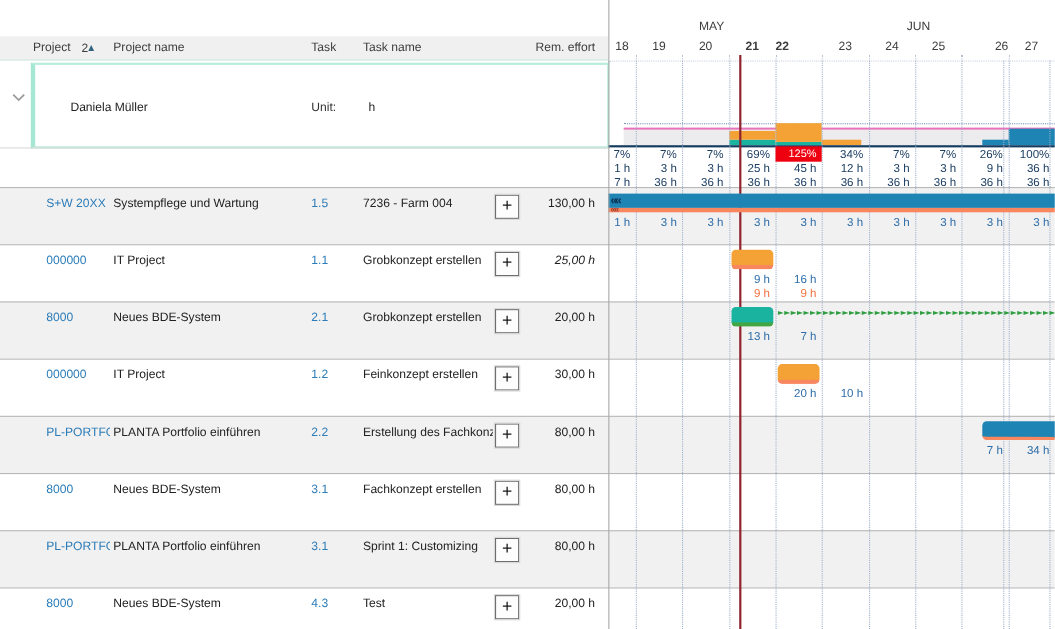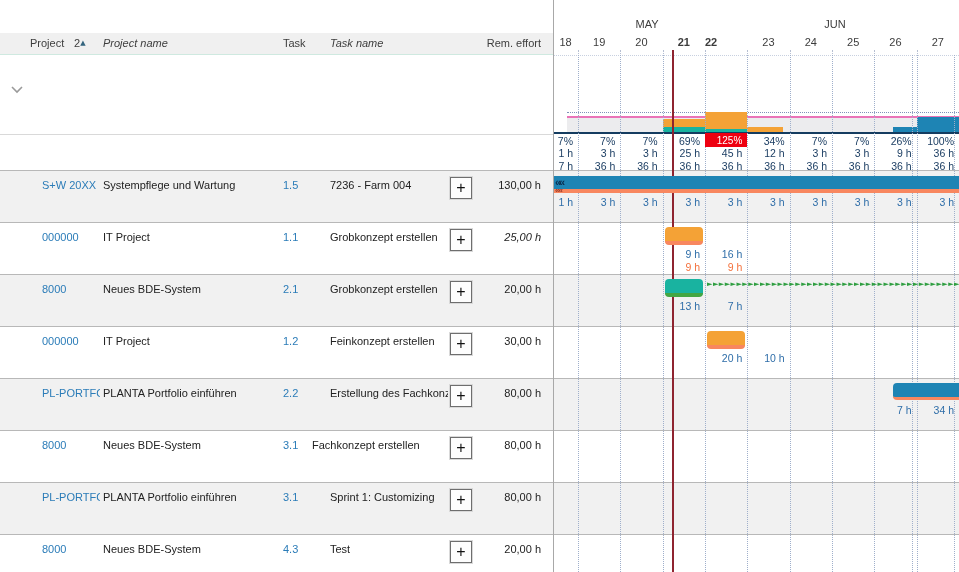--- a/index.html
+++ b/index.html
@@ -17,31 +17,36 @@
   .sym{font-family:"DejaVu Sans",sans-serif;}
 </style>
 </head>
 <body>
 
 <div id="app">
 
   <div id="left-header"></div>
   <div class="hdr" style="left:30px;">Project</div>
   <div class="hdr" style="left:74px;"><span>2</span><span class="sym" style="font-size:7px;color:#33647e;vertical-align:2px;">▲</span></div>
-  <div class="hdr" style="left:103px;font-style:italic;">Project name</div>
+  <div class="hdr" style="left:103px;">Project name</div>
   <div class="hdr" style="left:283px;">Task</div>
-  <div class="hdr" style="left:330px;font-style:italic;">Task name</div>
+  <div class="hdr" style="left:330px;">Task name</div>
   <div class="hdr" style="left:460px;width:81px;text-align:right;">Rem. effort</div>
 
   <div class="abs" style="left:10px;top:84px;">
     <svg width="14" height="9" viewBox="0 0 14 9">
         <polyline points="2,2 7,7 12,2" fill="none" stroke="#9a9a9a" stroke-width="1.6"></polyline>
       </svg>
   </div>
 
+  <div id="resource-box">
+    <div class="rlabel" style="left:32px;">Daniela Müller</div>
+    <div class="rlabel" style="left:251px;color:#333;">Unit:</div>
+    <div class="rlabel" style="left:303px;">h</div>
+  </div>
   <div class="abs" style="left:0;top:134px;width:553px;height:1px;background:#d9d9d9;"></div>
 
   <div id="layer-rows">
       <div class="abs" style="left: 0px; top: 170px; width: 959px; height: 52px; background: rgb(241, 241, 241); border-top: 1px solid rgb(184, 184, 184); box-sizing: border-box;"></div>
       <div class="abs" style="left: 0px; top: 222px; width: 959px; height: 52px; background: rgb(255, 255, 255); border-top: 1px solid rgb(184, 184, 184); box-sizing: border-box;"></div>
       <div class="abs" style="left: 0px; top: 274px; width: 959px; height: 52px; background: rgb(241, 241, 241); border-top: 1px solid rgb(184, 184, 184); box-sizing: border-box;"></div>
       <div class="abs" style="left: 0px; top: 326px; width: 959px; height: 52px; background: rgb(255, 255, 255); border-top: 1px solid rgb(184, 184, 184); box-sizing: border-box;"></div>
       <div class="abs" style="left: 0px; top: 378px; width: 959px; height: 52px; background: rgb(241, 241, 241); border-top: 1px solid rgb(184, 184, 184); box-sizing: border-box;"></div>
       <div class="abs" style="left: 0px; top: 430px; width: 959px; height: 52px; background: rgb(255, 255, 255); border-top: 1px solid rgb(184, 184, 184); box-sizing: border-box;"></div>
       <div class="abs" style="left: 0px; top: 482px; width: 959px; height: 52px; background: rgb(241, 241, 241); border-top: 1px solid rgb(184, 184, 184); box-sizing: border-box;"></div>
@@ -86,21 +91,21 @@
     </div>
   <div id="layer-cells">
       <div class="abs" style="left: 553px; top: 36px; width: 25px; height: 13px; line-height: 13px; text-align: center; color: rgb(60, 60, 60);">18</div>
       <div class="abs" style="left: 578px; top: 36px; width: 42.3px; height: 13px; line-height: 13px; text-align: center; color: rgb(60, 60, 60);">19</div>
       <div class="abs" style="left: 620.3px; top: 36px; width: 42.4px; height: 13px; line-height: 13px; text-align: center; color: rgb(60, 60, 60);">20</div>
       <div class="abs" style="left: 662.7px; top: 36px; width: 42.3px; height: 13px; line-height: 13px; text-align: center; color: rgb(60, 60, 60); font-weight: bold;">21</div>
       <div class="abs" style="left: 705px; top: 36px; width: 42.3px; height: 13px; line-height: 13px; text-align: left; color: rgb(60, 60, 60); font-weight: bold;">22</div>
       <div class="abs" style="left: 747.3px; top: 36px; width: 42.4px; height: 13px; line-height: 13px; text-align: center; color: rgb(60, 60, 60);">23</div>
       <div class="abs" style="left: 789.7px; top: 36px; width: 42.3px; height: 13px; line-height: 13px; text-align: center; color: rgb(60, 60, 60);">24</div>
       <div class="abs" style="left: 832px; top: 36px; width: 42.3px; height: 13px; line-height: 13px; text-align: center; color: rgb(60, 60, 60);">25</div>
-      <div class="abs" style="left: 874.3px; top: 36px; width: 42.4px; height: 13px; line-height: 13px; text-align: center; color: rgb(60, 60, 60);">26</div>
+      <div class="abs" style="left: 874.3px; top: 36px; width: 42.4px; height: 13px; line-height: 13px; text-align: right; color: rgb(60, 60, 60);">26</div>
       <div class="abs" style="left: 916.7px; top: 36px; width: 42.3px; height: 13px; line-height: 13px; text-align: center; color: rgb(60, 60, 60);">27</div>
       <div class="abs" style="left: 607px; top: 18px; width: 80px; height: 13px; line-height: 13px; text-align: center; color: rgb(60, 60, 60);">MAY</div>
       <div class="abs" style="left: 795px; top: 18px; width: 80px; height: 13px; line-height: 13px; text-align: center; color: rgb(60, 60, 60);">JUN</div>
       <div class="abs" style="left: 705px; top: 133px; width: 42.3px; height: 14px; background: rgb(238, 0, 17);"></div>
       <div class="abs" style="left: 553px; top: 134.5px; width: 20px; height: 12px; line-height: 12px; text-align: right; font-size: 10.5px; color: rgb(28, 62, 99);">7%</div>
       <div class="abs" style="left: 578px; top: 134.5px; width: 37.3px; height: 12px; line-height: 12px; text-align: right; font-size: 10.5px; color: rgb(28, 62, 99);">7%</div>
       <div class="abs" style="left: 620.3px; top: 134.5px; width: 37.4px; height: 12px; line-height: 12px; text-align: right; font-size: 10.5px; color: rgb(28, 62, 99);">7%</div>
       <div class="abs" style="left: 662.7px; top: 134.5px; width: 37.3px; height: 12px; line-height: 12px; text-align: right; font-size: 10.5px; color: rgb(28, 62, 99);">69%</div>
       <div class="abs" style="left: 705px; top: 134.5px; width: 37.3px; height: 12px; line-height: 12px; text-align: right; font-size: 10px; color: rgb(255, 255, 255);">125%</div>
       <div class="abs" style="left: 747.3px; top: 134.5px; width: 37.4px; height: 12px; line-height: 12px; text-align: right; font-size: 10.5px; color: rgb(28, 62, 99);">34%</div>
@@ -154,21 +159,21 @@
       <div class="abs" style="left: 460px; top: 335px; width: 81px; height: 13px; text-align: right;">30,00 h</div>
       <div class="abs" style="left: 42px; top: 387px; width: 58px; height: 13px; color: rgb(43, 124, 184); white-space: nowrap; overflow: hidden;">PL-PORTFO...</div>
       <div class="abs" style="left: 103px; top: 387px; width: 176px; height: 13px; white-space: nowrap; overflow: hidden;">PLANTA Portfolio einführen</div>
       <div class="abs" style="left: 283px; top: 387px; width: 40px; height: 13px; color: rgb(43, 124, 184);">2.2</div>
       <div class="abs" style="left: 330px; top: 387px; width: 118px; height: 13px; white-space: nowrap; overflow: hidden;">Erstellung des Fachkonz...</div>
       <div class="plusbox" style="left: 450px; top: 385px;">+</div>
       <div class="abs" style="left: 460px; top: 387px; width: 81px; height: 13px; text-align: right;">80,00 h</div>
       <div class="abs" style="left: 42px; top: 439px; width: 58px; height: 13px; color: rgb(43, 124, 184); white-space: nowrap; overflow: hidden;">8000</div>
       <div class="abs" style="left: 103px; top: 439px; width: 176px; height: 13px; white-space: nowrap; overflow: hidden;">Neues BDE-System</div>
       <div class="abs" style="left: 283px; top: 439px; width: 40px; height: 13px; color: rgb(43, 124, 184);">3.1</div>
-      <div class="abs" style="left: 312px; top: 439px; width: 118px; height: 13px; white-space: nowrap; overflow: hidden;">Fachkonzept erstellen</div>
+      <div class="abs" style="left: 330px; top: 439px; width: 118px; height: 13px; white-space: nowrap; overflow: hidden;">Fachkonzept erstellen</div>
       <div class="plusbox" style="left: 450px; top: 437px;">+</div>
       <div class="abs" style="left: 460px; top: 439px; width: 81px; height: 13px; text-align: right;">80,00 h</div>
       <div class="abs" style="left: 42px; top: 491px; width: 58px; height: 13px; color: rgb(43, 124, 184); white-space: nowrap; overflow: hidden;">PL-PORTFO...</div>
       <div class="abs" style="left: 103px; top: 491px; width: 176px; height: 13px; white-space: nowrap; overflow: hidden;">PLANTA Portfolio einführen</div>
       <div class="abs" style="left: 283px; top: 491px; width: 40px; height: 13px; color: rgb(43, 124, 184);">3.1</div>
       <div class="abs" style="left: 330px; top: 491px; width: 118px; height: 13px; white-space: nowrap; overflow: hidden;">Sprint 1: Customizing</div>
       <div class="plusbox" style="left: 450px; top: 489px;">+</div>
       <div class="abs" style="left: 460px; top: 491px; width: 81px; height: 13px; text-align: right;">80,00 h</div>
       <div class="abs" style="left: 42px; top: 543px; width: 58px; height: 13px; color: rgb(43, 124, 184); white-space: nowrap; overflow: hidden;">8000</div>
       <div class="abs" style="left: 103px; top: 543px; width: 176px; height: 13px; white-space: nowrap; overflow: hidden;">Neues BDE-System</div>

